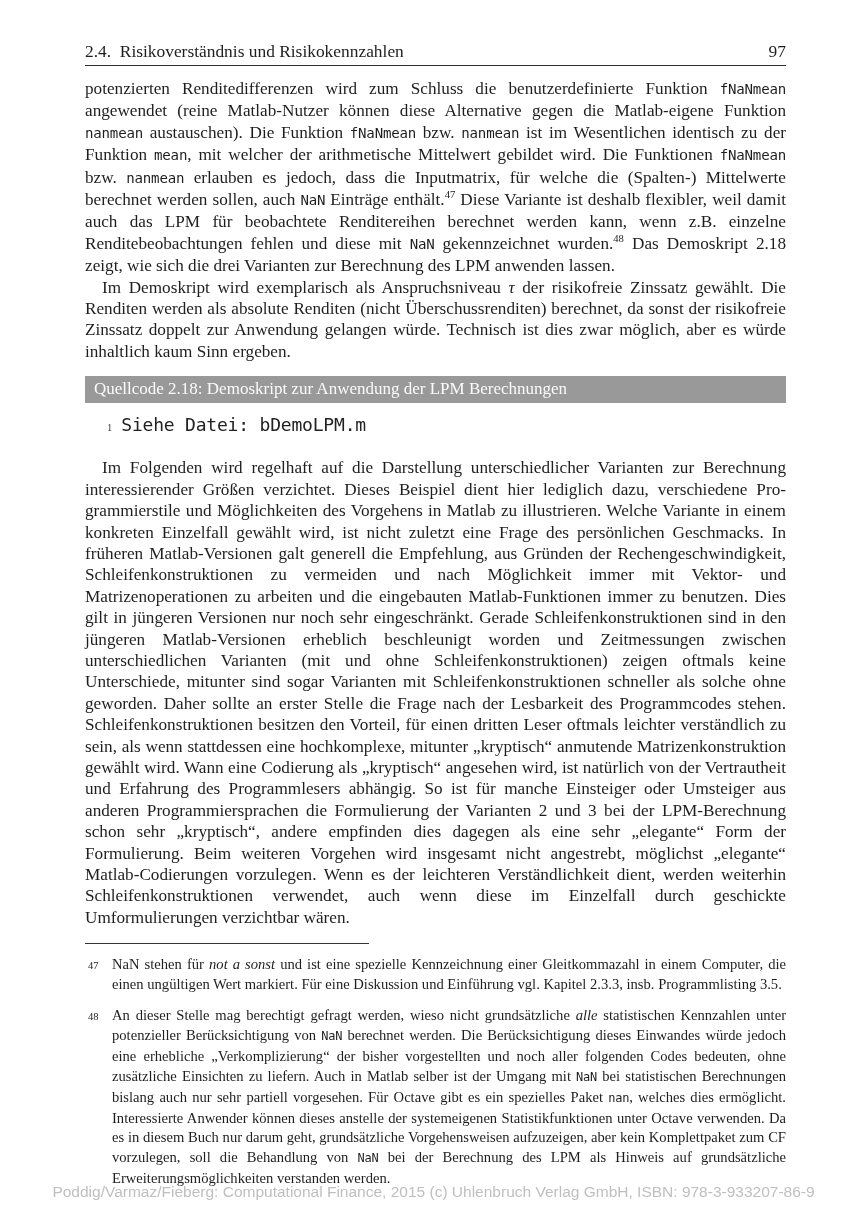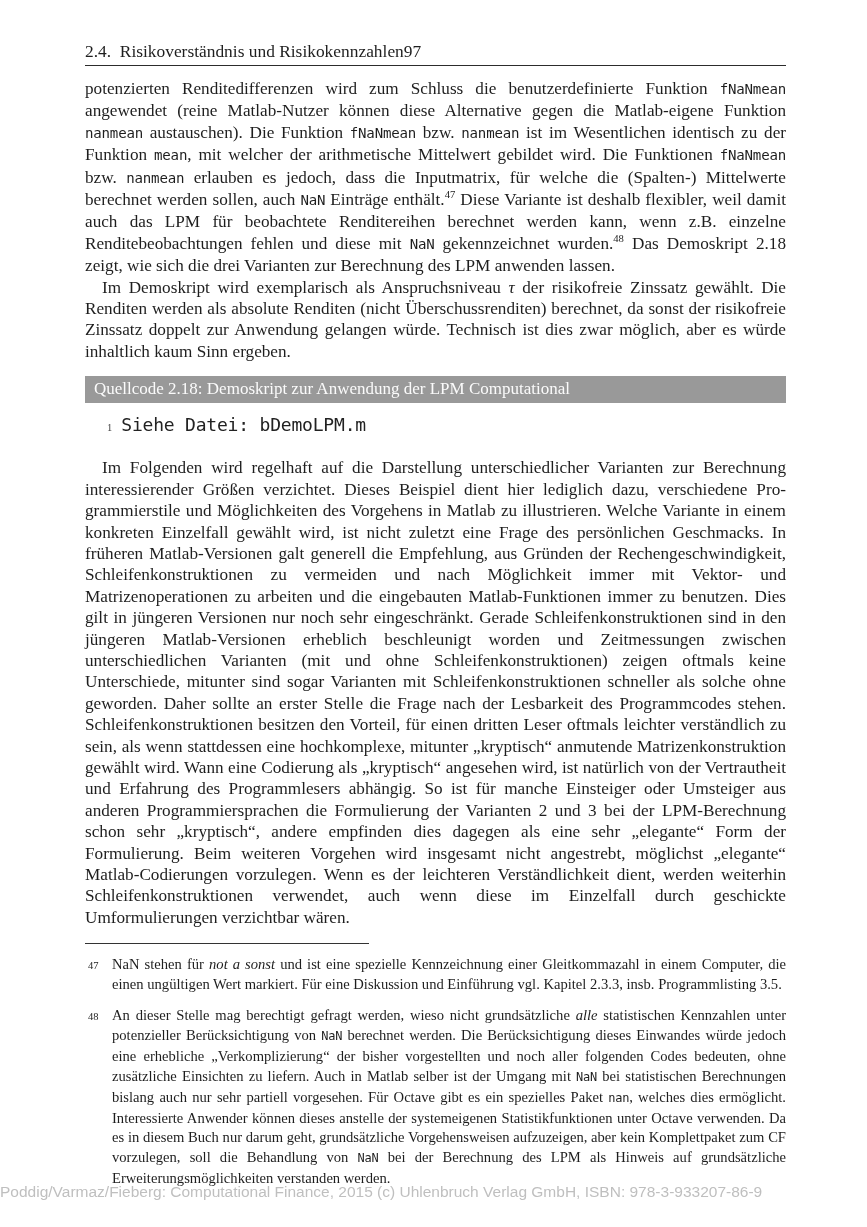--- a/index.html
+++ b/index.html
@@ -17,20 +17,21 @@
 
   .content {
     margin-left: 85px;
     width: 701px;
   }
 
   
   .running-head {
     margin-top: 40px;
     display: flex;
+    justify-content: space-between;
     align-items: baseline;
     font-size: 17.4px;
     line-height: 22px;
     padding-bottom: 3px;
     border-bottom: 1.4px solid #2c2c2c;
   }
 
   
   .bodytext { margin-top: 12px; }
   p.para {
@@ -105,20 +106,21 @@
     text-align: justify;
     hyphens: manual;
   }
 
   
   .page-footer {
     position: absolute;
     left: 0;
     bottom: 26px;
     width: 100%;
+    text-align: center;
     font-family: "Liberation Sans", sans-serif;
     font-size: 15.5px;
     color: #bfbfbf;
   }
 </style>
 </head>
 <body>
 
 <div class="page">
   <div class="content">
@@ -126,21 +128,21 @@
     <div class="running-head">
       <span>2.4. Risikoverständnis und Risikokennzahlen</span>
       <span>97</span>
     </div>
 
     <div class="bodytext">
       <p class="para"><span>potenzierten Renditedifferenzen wird zum Schluss die benutzerdefinierte Funktion </span><span class="mono">fNaNmean</span><span> angewendet (reine Matlab-Nutzer können diese Alternative gegen die Matlab-eigene Funktion </span><span class="mono">nanmean</span><span> austauschen). Die Funktion </span><span class="mono">fNaNmean</span><span> bzw. </span><span class="mono">nanmean</span><span> ist im Wesentlichen identisch zu der Funktion </span><span class="mono">mean</span><span>, mit welcher der arithmetische Mittelwert gebildet wird. Die Funktionen </span><span class="mono">fNaNmean</span><span> bzw. </span><span class="mono">nanmean</span><span> erlauben es jedoch, dass die Inputmatrix, für welche die (Spalten-) Mittelwerte berechnet werden sollen, auch </span><span class="mono">NaN</span><span> Einträge enthält.</span><sup class="fnref">47</sup><span> Diese Variante ist deshalb flexibler, weil damit auch das LPM für beobachtete Renditereihen berechnet werden kann, wenn z.B. einzelne Renditebeobachtungen fehlen und diese mit </span><span class="mono">NaN</span><span> gekennzeichnet wurden.</span><sup class="fnref">48</sup><span> Das Demoskript 2.18 zeigt, wie sich die drei Varianten zur Berechnung des LPM anwenden lassen.</span></p>
       <p class="para indent"><span>Im Demoskript wird exemplarisch als Anspruchsniveau </span><span class="it">τ</span><span> der risikofreie Zinssatz gewählt. Die Renditen werden als absolute Renditen (nicht Überschussrenditen) berechnet, da sonst der risikofreie Zinssatz doppelt zur Anwendung gelangen würde. Technisch ist dies zwar möglich, aber es würde inhaltlich kaum Sinn ergeben.</span></p>
 
       <div class="listing">
-        <div class="listing-caption">Quellcode 2.18: Demoskript zur Anwendung der LPM Computational</div>
+        <div class="listing-caption">Quellcode 2.18: Demoskript zur Anwendung der LPM Berechnungen</div>
         <div class="listing-body">
           <span class="code-lineno">1</span>
           <span class="code-text">Siehe Datei: bDemoLPM.m</span>
         </div>
       </div>
 
       <p class="para indent"><span>Im Folgenden wird regelhaft auf die Darstellung unterschiedlicher Varianten zur Berechnung interessierender Größen verzichtet. Dieses Beispiel dient hier lediglich dazu, verschiedene Pro­grammierstile und Möglichkeiten des Vorgehens in Matlab zu illustrieren. Welche Variante in einem konkreten Einzelfall gewählt wird, ist nicht zuletzt eine Frage des persönlichen Geschmacks. In früheren Matlab-Versionen galt generell die Empfehlung, aus Gründen der Rechengeschwin­digkeit, Schleifenkonstruktionen zu vermeiden und nach Möglichkeit immer mit Vektor- und Matrizenoperationen zu arbeiten und die eingebauten Matlab-Funktionen immer zu benutzen. Dies gilt in jüngeren Versionen nur noch sehr eingeschränkt. Gerade Schleifenkonstruktionen sind in den jüngeren Matlab-Versionen erheblich beschleunigt worden und Zeitmessungen zwi­schen unterschiedlichen Varianten (mit und ohne Schleifenkonstruktionen) zeigen oftmals keine Unterschiede, mitunter sind sogar Varianten mit Schleifenkonstruktionen schneller als solche ohne geworden. Daher sollte an erster Stelle die Frage nach der Lesbarkeit des Programmcodes stehen. Schleifenkonstruktionen besitzen den Vorteil, für einen dritten Leser oftmals leichter verständlich zu sein, als wenn stattdessen eine hochkomplexe, mitunter „kryptisch“ anmutende Matrizenkonstruktion gewählt wird. Wann eine Codierung als „kryptisch“ angesehen wird, ist natürlich von der Vertrautheit und Erfahrung des Programmlesers abhängig. So ist für manche Einsteiger oder Umsteiger aus anderen Programmiersprachen die Formulierung der Varianten 2 und 3 bei der LPM-Berechnung schon sehr „kryptisch“, andere empfinden dies dagegen als eine sehr „elegante“ Form der Formulierung. Beim weiteren Vorgehen wird insgesamt nicht angestrebt, möglichst „elegante“ Matlab-Codierungen vorzulegen. Wenn es der leichteren Verständlichkeit dient, werden weiterhin Schleifenkonstruktionen verwendet, auch wenn diese im Einzelfall durch geschickte Umformulierungen verzichtbar wären.</span></p>
     </div>
 
     <div class="footnote-rule"></div>

